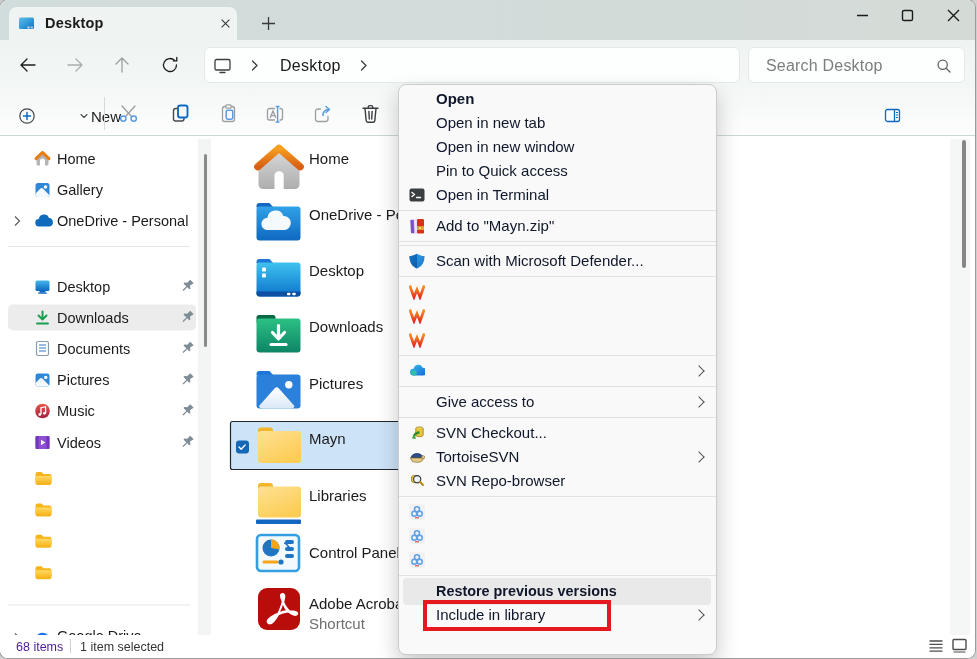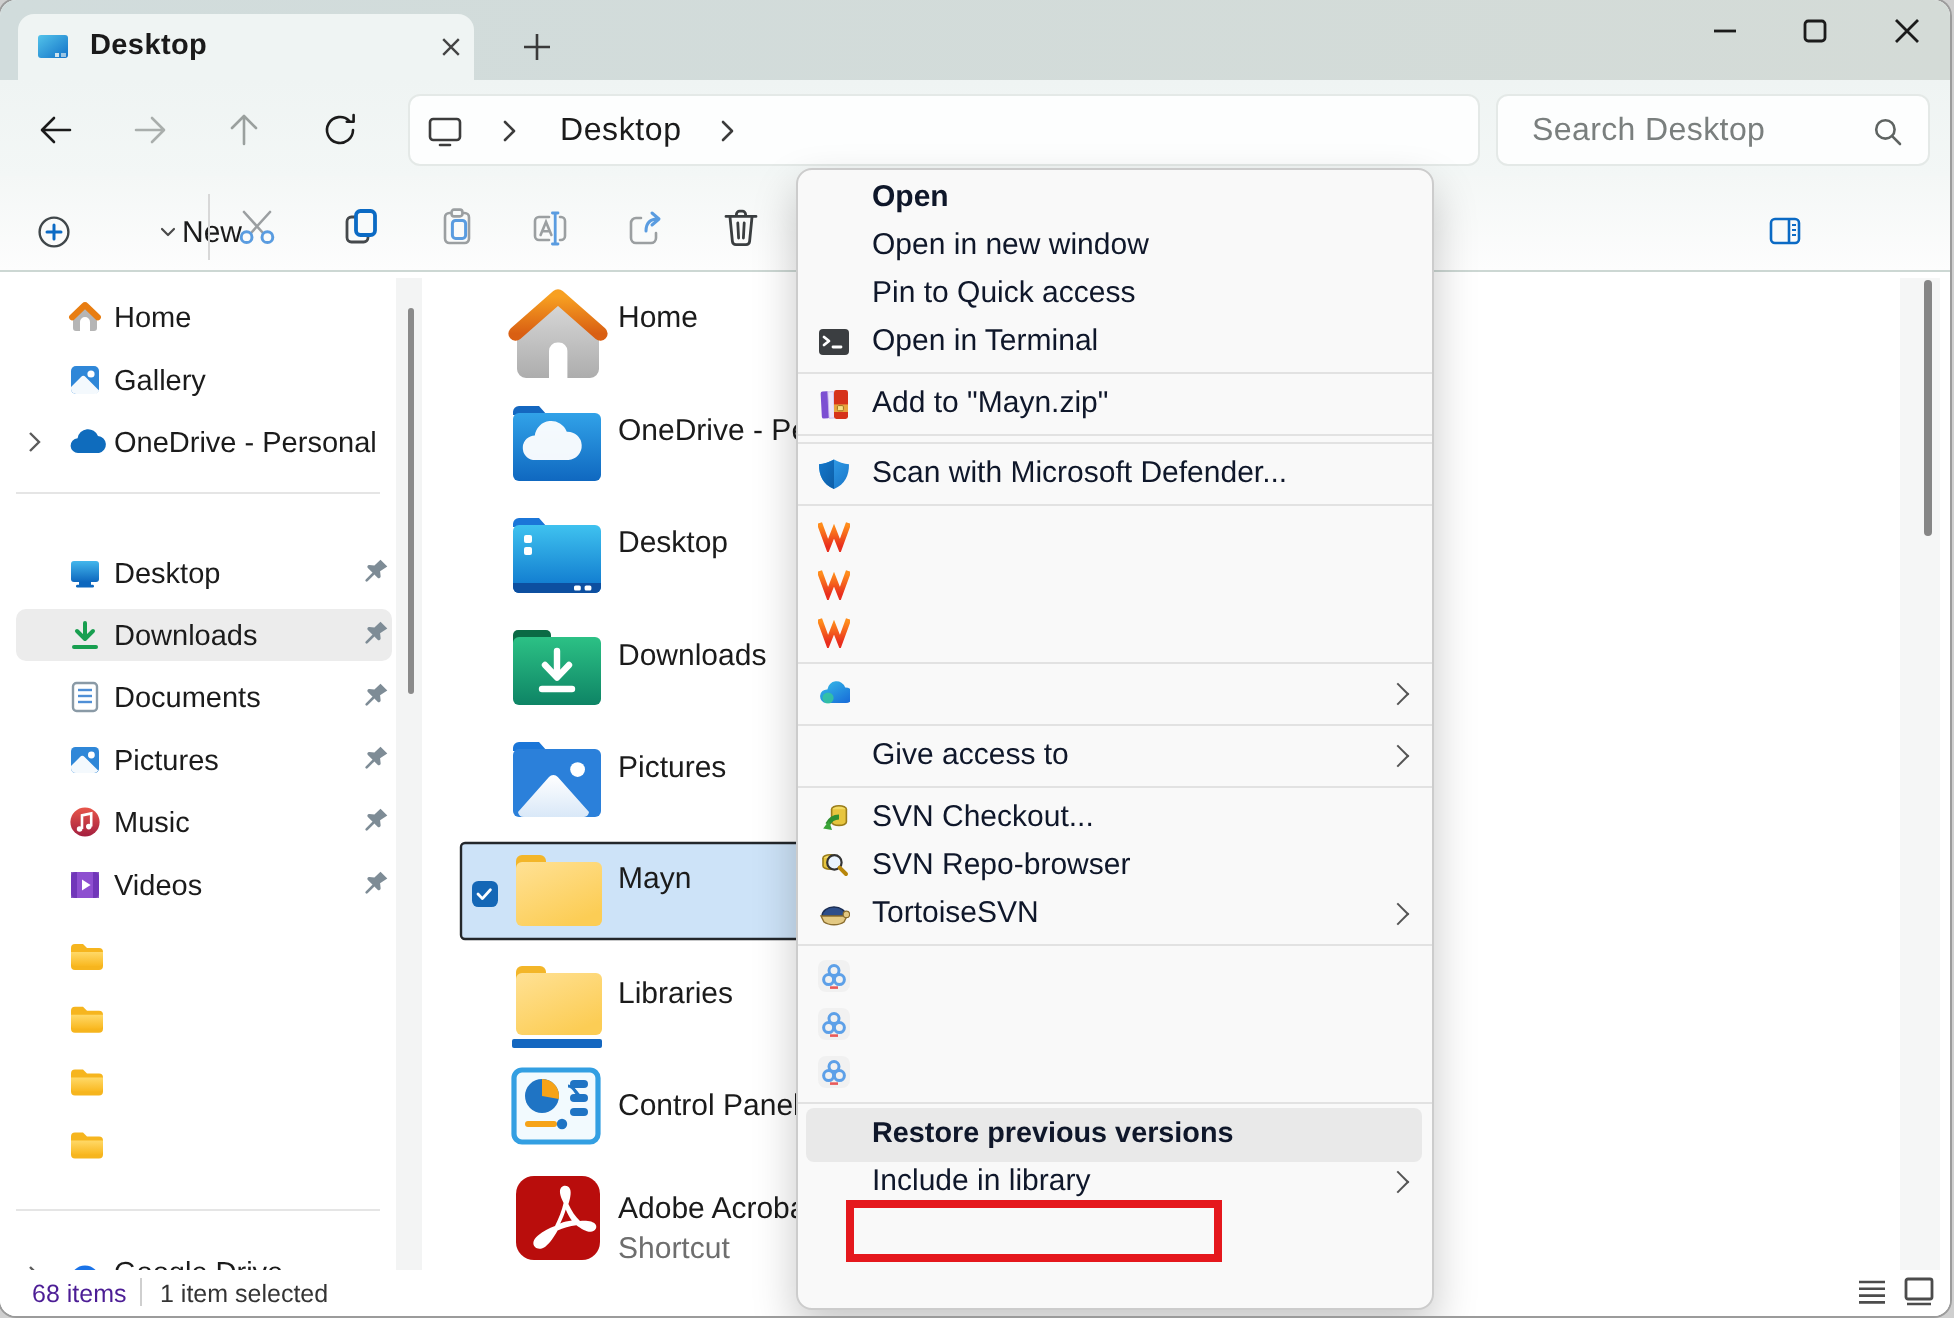--- a/index.html
+++ b/index.html
@@ -376,20 +376,21 @@
     <svg style="position:absolute;left:928px;top:3px" width="16" height="16" viewBox="0 0 16 16" stroke="#4c4c4c" stroke-width="1.3">
         <path d="M1.5 3 h13 M1.5 6.4 h13 M1.5 9.8 h13 M1.5 13.2 h13"></path>
       </svg>
     <svg style="position:absolute;left:951px;top:3px" width="17" height="16" viewBox="0 0 17 16">
         <rect x="2" y="1.5" width="13" height="10" rx="1" fill="none" stroke="#4c4c4c" stroke-width="1.4"></rect>
         <path d="M2.5 14 h12" stroke="#4c4c4c" stroke-width="1.2"></path>
       </svg>
   </div>
   <div id="menu">
     <div class="mrow b">Open</div>
+    <div class="mrow">Open in new tab</div>
     <div class="mrow">Open in new window</div>
     <div class="mrow">Pin to Quick access</div>
     <div class="mrow"><svg class="mi" viewBox="0 0 16 16">
           <rect x=".5" y="1.5" width="15" height="13" rx="2" fill="#3b3e41"></rect>
           <path d="M3 5.5 l2.5 2 L3 9.5" fill="none" stroke="#fff" stroke-width="1.4" stroke-linecap="round" stroke-linejoin="round"></path>
           <path d="M7.5 10.5 h4" stroke="#fff" stroke-width="1.4" stroke-linecap="round"></path>
         </svg>Open in Terminal</div>
     <div class="msep"></div>
     <div class="mrow"><svg class="mi" viewBox="0 0 16 16">
           <g transform="rotate(-3 8 8)">
@@ -455,31 +456,31 @@
     <div class="mrow arr noi">Give access to</div>
     <div class="msep"></div>
     <div class="mrow"><svg class="mi" viewBox="0 0 16 16">
           <g>
             <ellipse cx="10.5" cy="3.6" rx="3.7" ry="1.7" fill="#f3da63" stroke="#9a7d1a" stroke-width=".8"></ellipse>
             <path d="M6.8 3.6 V10 a3.7 1.7 0 0 0 7.4 0 V3.6" fill="#e7c53e" stroke="#9a7d1a" stroke-width=".8"></path>
             <path d="M10.5 7.5 C7.5 7.5 5.8 9.2 4.8 11.2" fill="none" stroke="#2f8f2f" stroke-width="2.4"></path>
             <path d="M7 14 L2.6 13.2 L5.5 9.4 Z" fill="#3aa437"></path>
           </g>
         </svg>SVN Checkout...</div>
+    <div class="mrow arr"><svg class="mi" viewBox="0 0 16 16">
+          <path d="M2 9 a6 4.5 0 0 1 12 0 Z" fill="#2d4e8a" stroke="#1a2d52" stroke-width=".7"></path>
+          <path d="M1.5 9 h13 l-1.5 3 a6 3 0 0 1 -10 0 Z" fill="#e3c983" stroke="#8a6d2f" stroke-width=".7"></path>
+          <circle cx="14.2" cy="8.2" r="1.6" fill="#e3c983" stroke="#8a6d2f" stroke-width=".6"></circle>
+        </svg>TortoiseSVN</div>
     <div class="mrow"><svg class="mi" viewBox="0 0 16 16">
           <ellipse cx="6" cy="4" rx="3.5" ry="1.6" fill="#f3da63" stroke="#9a7d1a" stroke-width=".8"></ellipse>
           <path d="M2.5 4 V8 a3.5 1.6 0 0 0 7 0 V4" fill="#e7c53e" stroke="#9a7d1a" stroke-width=".8"></path>
           <circle cx="8.2" cy="6.2" r="3.6" fill="#eaf4ff" stroke="#333" stroke-width="1.1"></circle>
           <path d="M10.8 8.8 L14 12" stroke="#b8860b" stroke-width="2" stroke-linecap="round"></path>
         </svg>SVN Repo-browser</div>
-    <div class="mrow arr"><svg class="mi" viewBox="0 0 16 16">
-          <path d="M2 9 a6 4.5 0 0 1 12 0 Z" fill="#2d4e8a" stroke="#1a2d52" stroke-width=".7"></path>
-          <path d="M1.5 9 h13 l-1.5 3 a6 3 0 0 1 -10 0 Z" fill="#e3c983" stroke="#8a6d2f" stroke-width=".7"></path>
-          <circle cx="14.2" cy="8.2" r="1.6" fill="#e3c983" stroke="#8a6d2f" stroke-width=".6"></circle>
-        </svg>TortoiseSVN</div>
     <div class="msep"></div>
     <div class="mrow">
         <svg class="mi" viewBox="0 0 16 16">
           <rect x="0" y="0" width="16" height="16" rx="4" fill="#f1f1f1"></rect>
           <g fill="none" stroke="#5da0e8" stroke-width="1.5">
             <circle cx="8" cy="5.3" r="2.5"></circle>
             <circle cx="5.3" cy="9.8" r="2.5"></circle>
             <circle cx="10.7" cy="9.8" r="2.5"></circle>
           </g>
           <path d="M6 13.8 h4" stroke="#e85b5b" stroke-width="1.3"></path>

